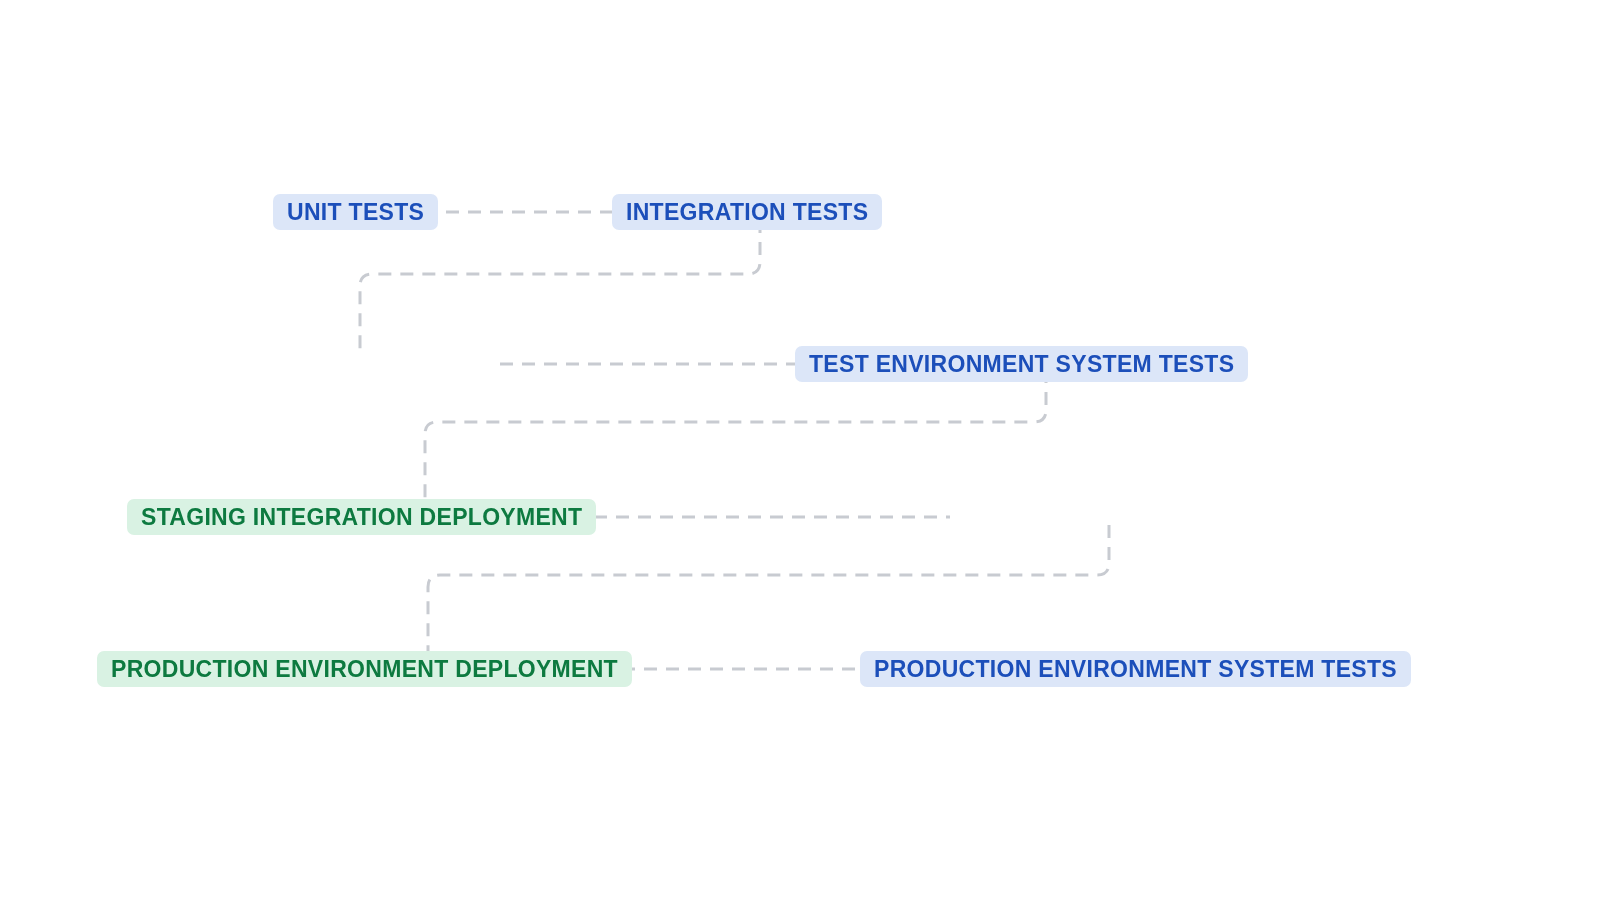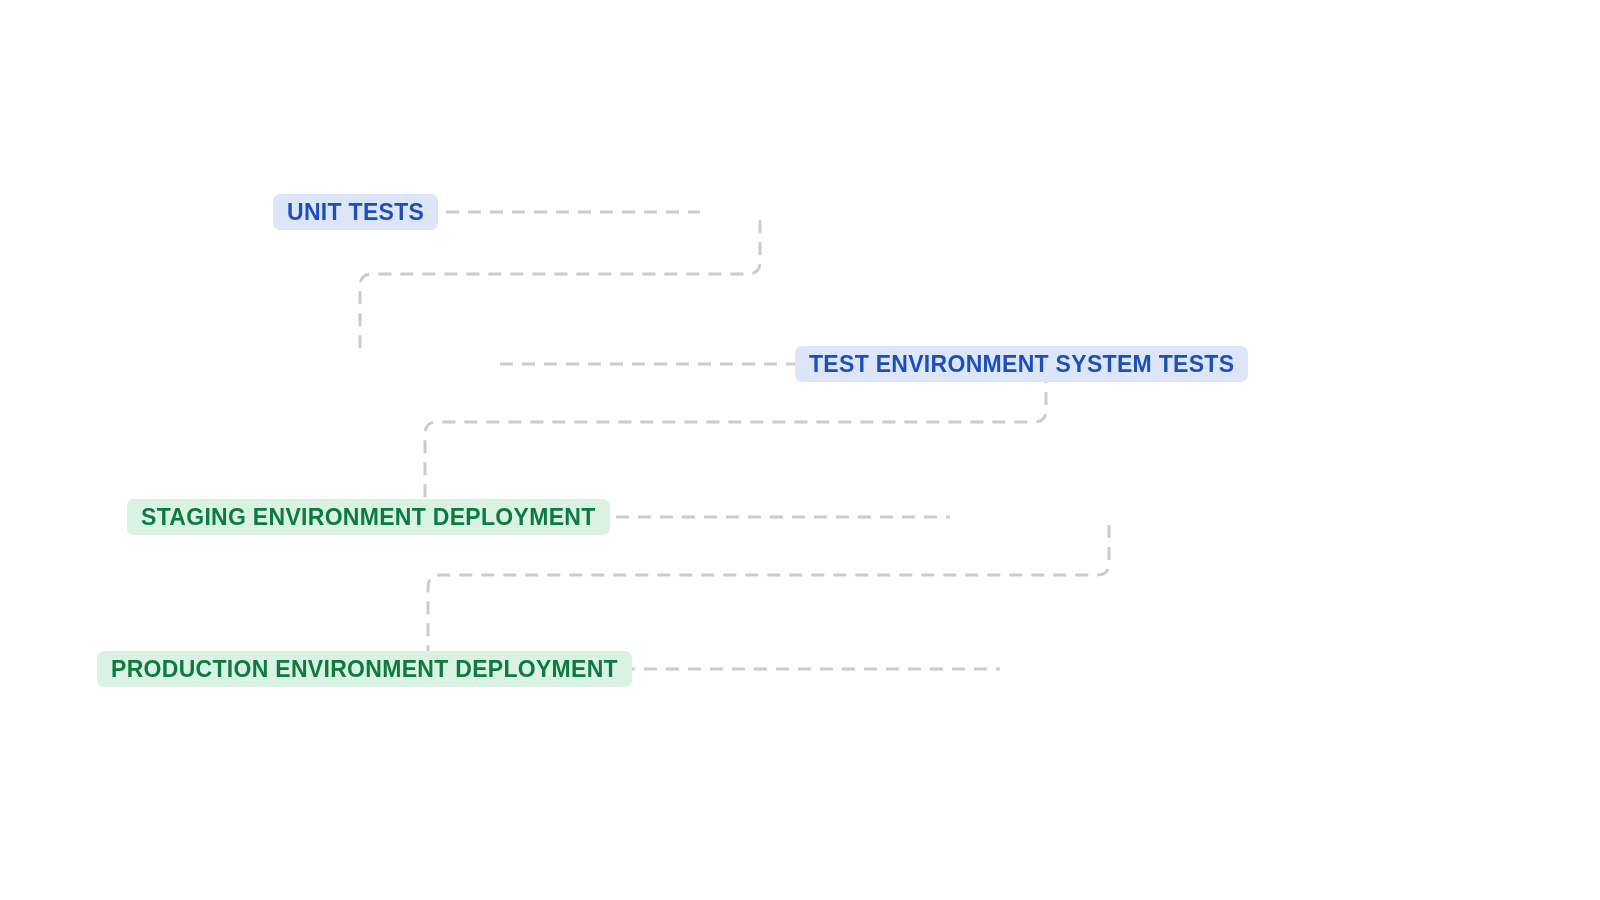--- a/index.html
+++ b/index.html
@@ -52,23 +52,25 @@
     <path class="conn" d="M 760 220 L 760 262 Q 760 274 748 274 L 372 274 Q 360 274 360 286 L 360 355"></path>
     <path class="conn" d="M 500 364 L 900 364"></path>
     <path class="conn" d="M 1046 370 L 1046 410 Q 1046 422 1034 422 L 437 422 Q 425 422 425 434 L 425 508"></path>
     <path class="conn" d="M 550 517 L 950 517"></path>
     <path class="conn" d="M 1109 525 L 1109 563 Q 1109 575 1097 575 L 440 575 Q 428 575 428 587 L 428 660"></path>
     <path class="conn" d="M 600 669 L 1000 669"></path>
   </svg>
 
   <div class="node test" style="left:273px; top:194px;">UNIT TESTS</div>
 
+  <div class="node test" style="left:612px; top:194px;">INTEGRATION TESTS</div>
 
 
   <div class="node test" style="left:795px; top:346px;">TEST ENVIRONMENT SYSTEM TESTS</div>
 
-  <div class="node deploy" style="left:127px; top:499px;">STAGING ENVIRONMENT DEPLOYMENT</div>
+  <div class="node deploy" style="left:127px; top:499px;">STAGING INTEGRATION DEPLOYMENT</div>
 
 
   <div class="node deploy" style="left:97px; top:651px;">PRODUCTION ENVIRONMENT DEPLOYMENT</div>
 
+  <div class="node test" style="left:860px; top:651px;">PRODUCTION ENVIRONMENT SYSTEM TESTS</div>
 
 </div>
 
 </body></html>

